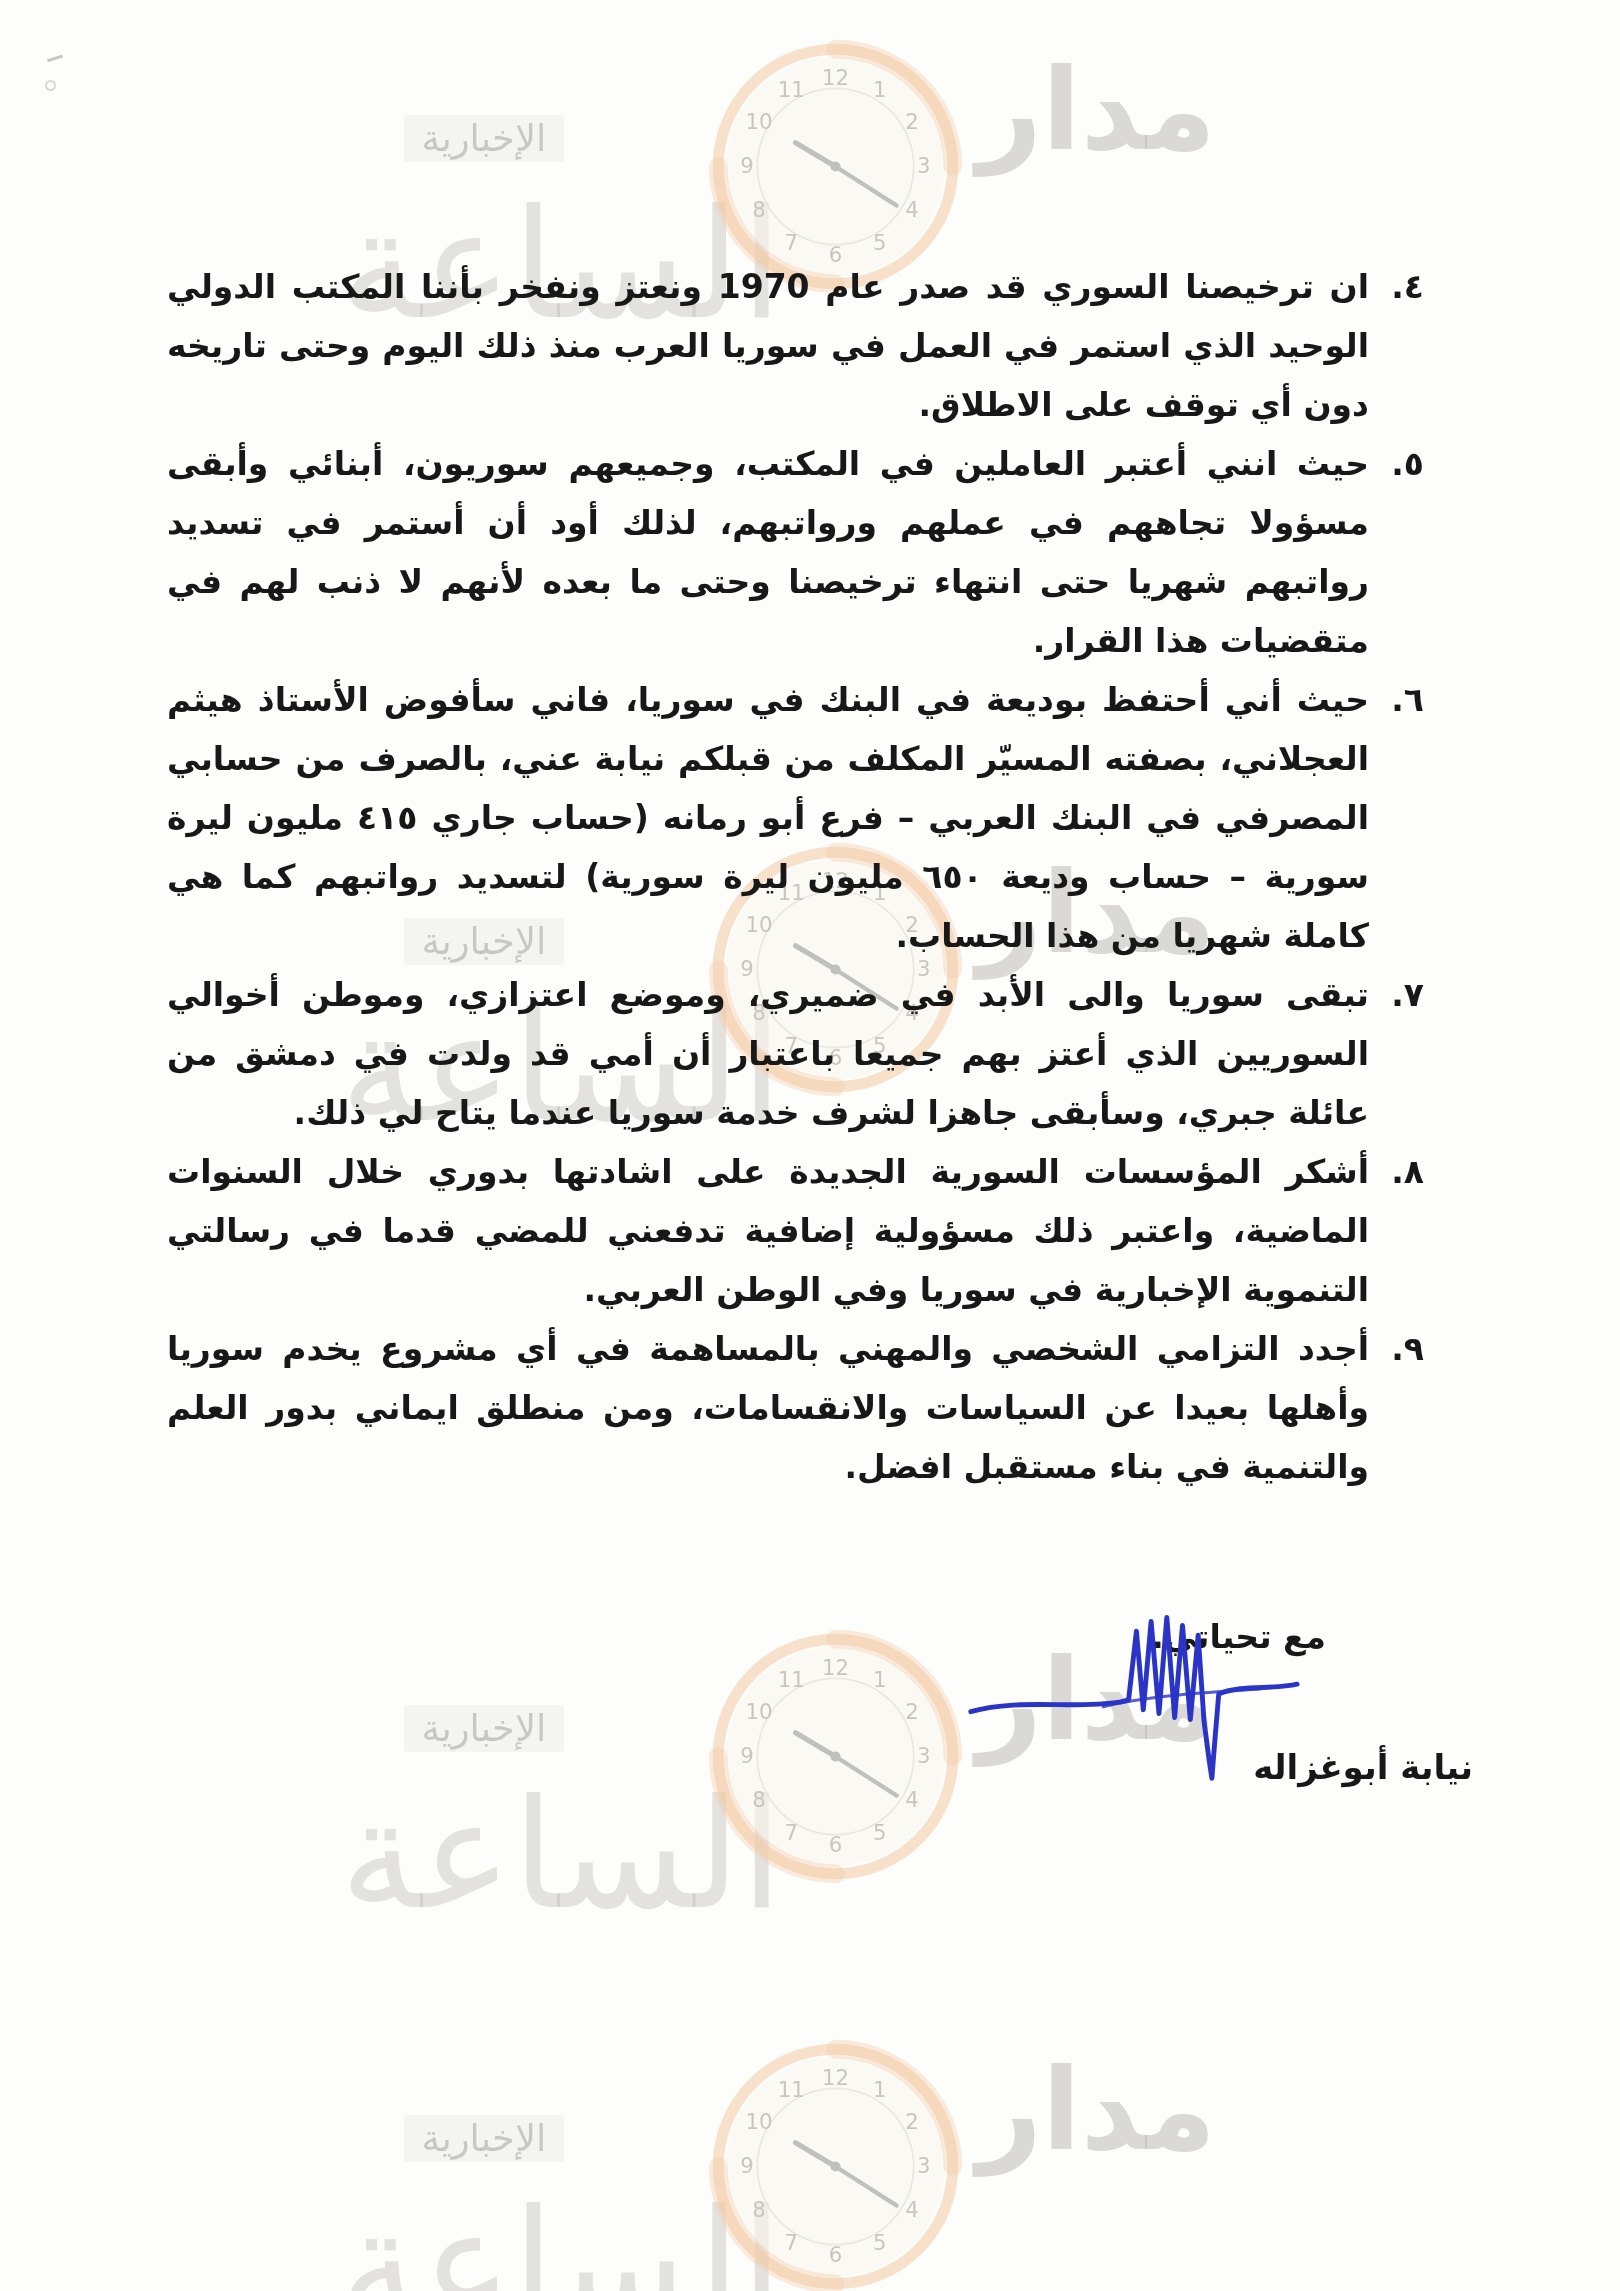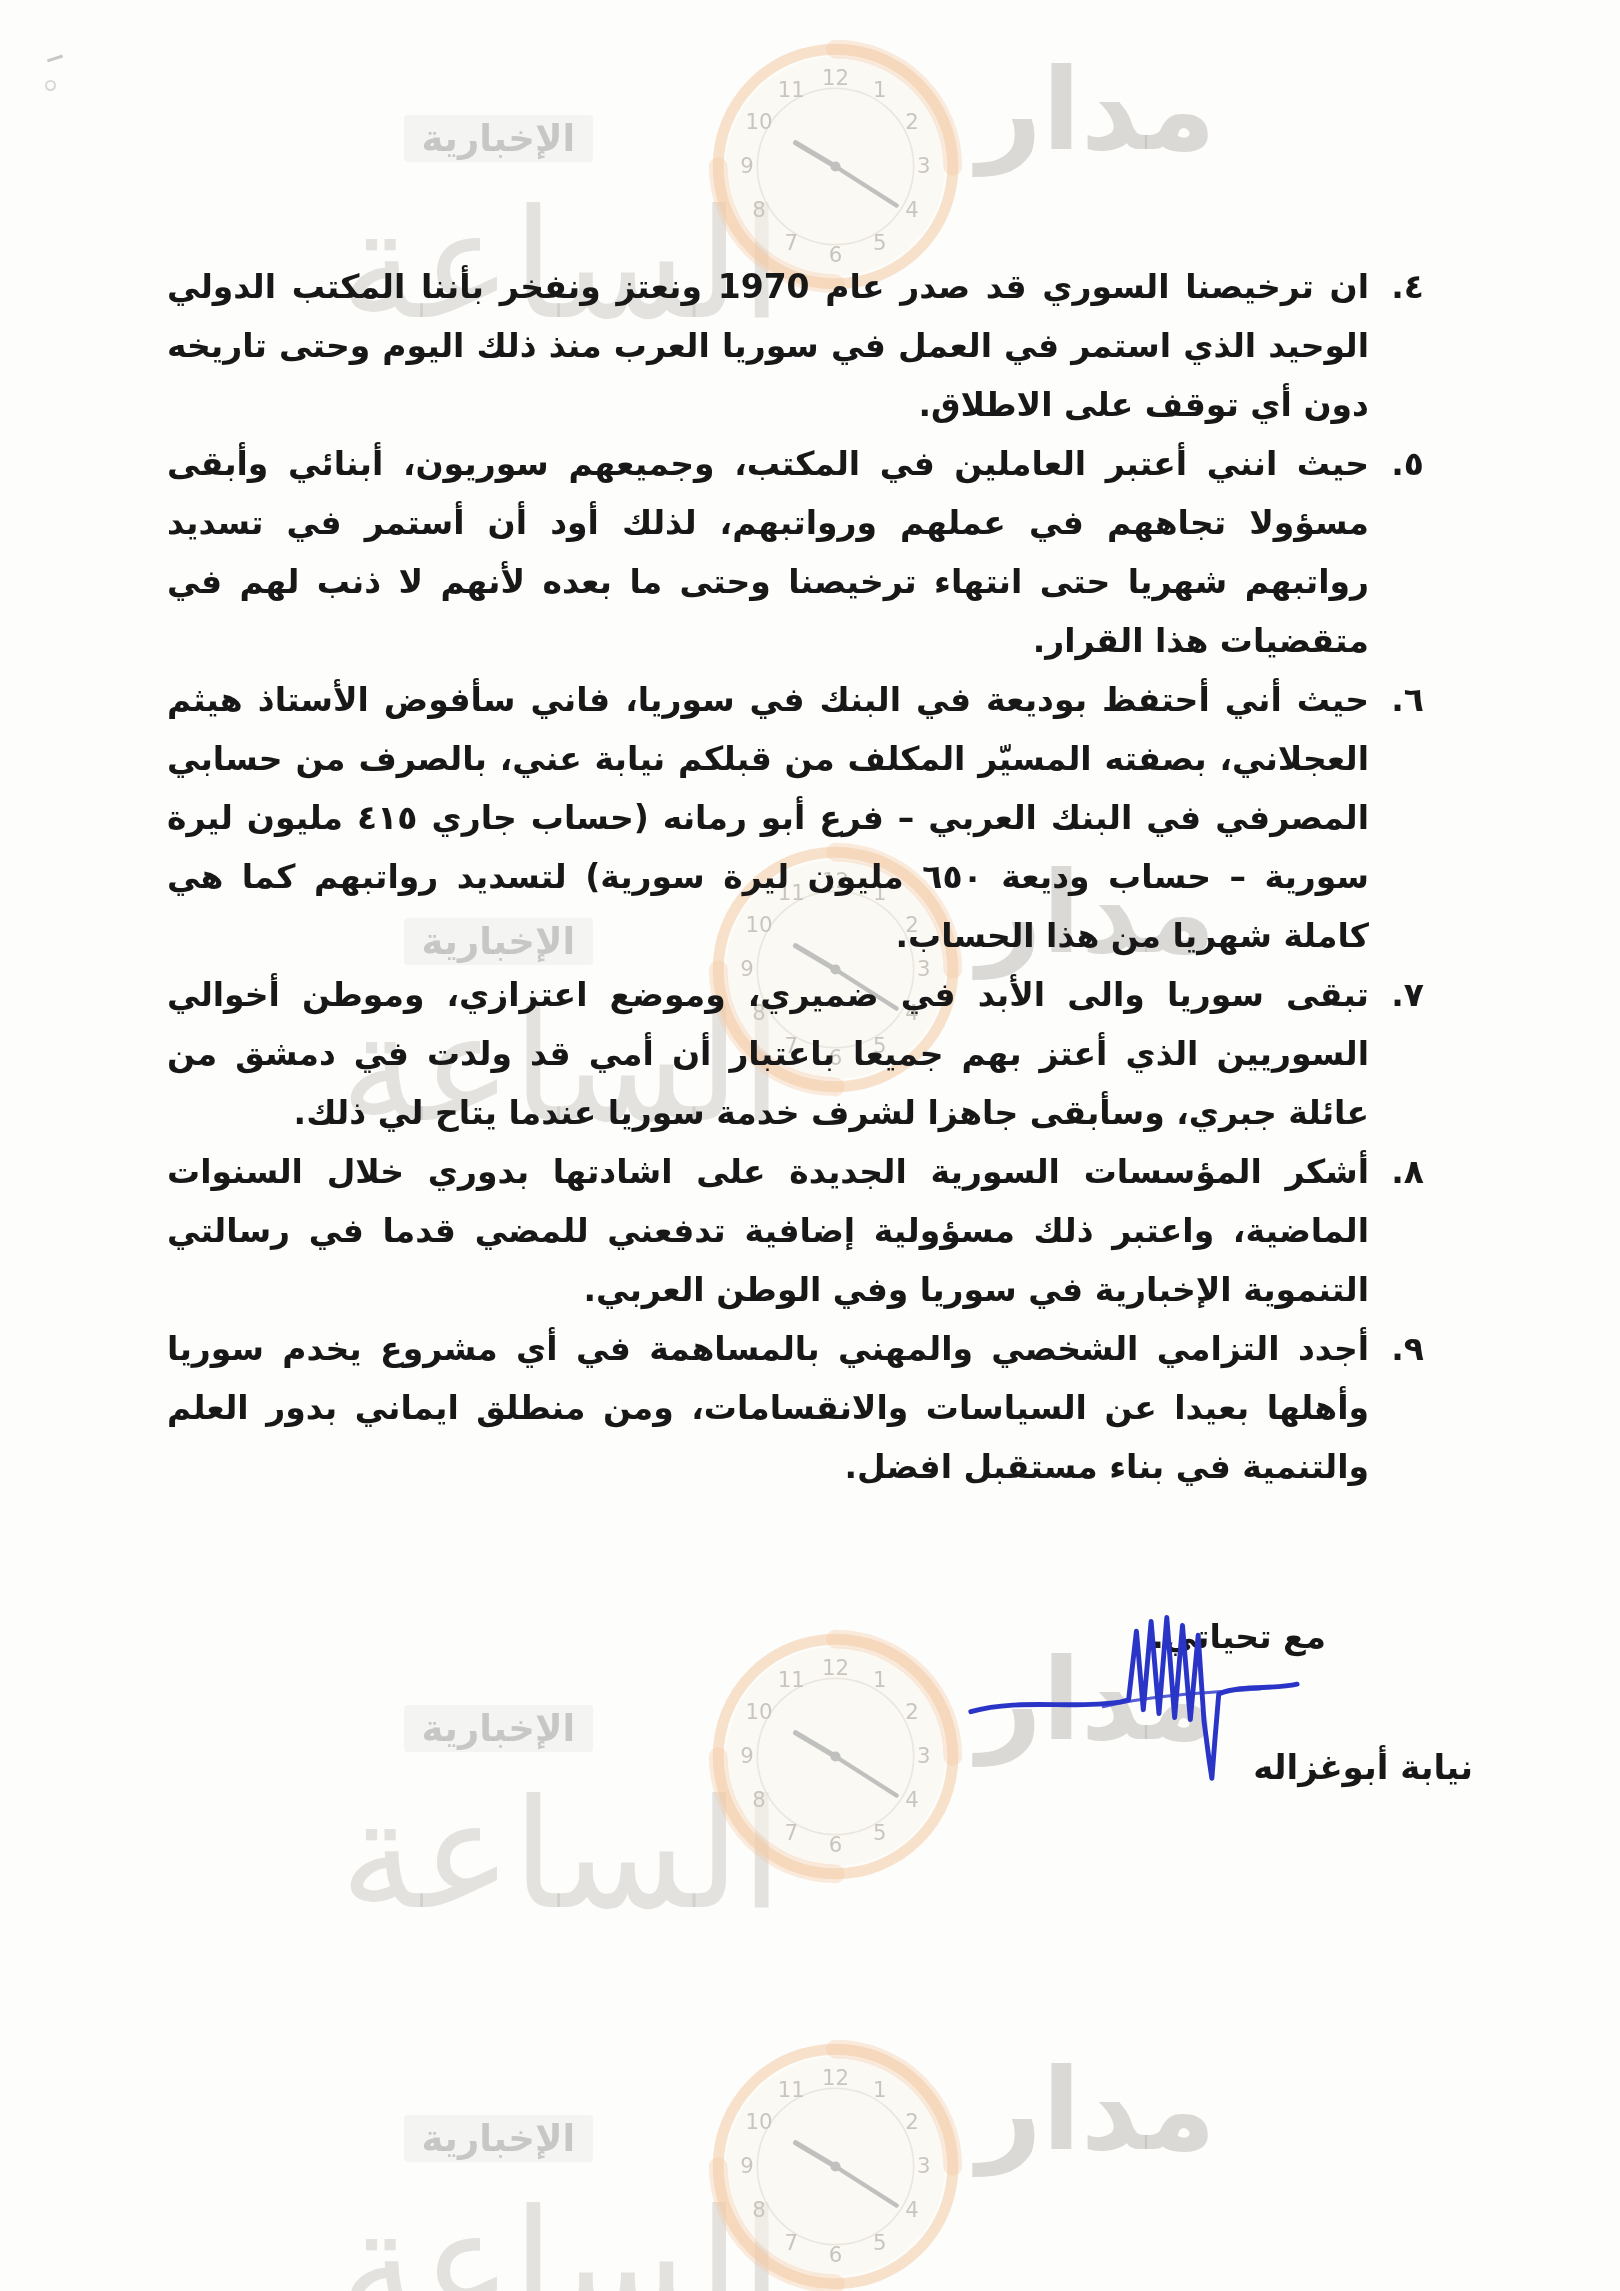--- a/index.html
+++ b/index.html
@@ -26,21 +26,21 @@
   }
   .wm-clock  { position: absolute; left: 451px; top: 98px; }
   .wm-madar {
     position: absolute; left: 720px; top: 103px;
     font-size: 113px; font-weight: bold;
     color: rgba(118, 111, 100, 0.50);
     direction: rtl; white-space: nowrap;
   }
   .wm-tagline {
     position: absolute; left: 147px; top: 174px;
-    font-size: 37px; font-weight: bold;
+    font-size: 37px; font-weight: normal;
     color: rgba(92, 92, 92, 0.62);
     background: rgba(185, 185, 185, 0.25);
     padding: 2px 17.6px; border-radius: 3.9px;
     direction: rtl; white-space: nowrap;
   }
   .wm-saah {
     position: absolute; left: 83px; top: 235px;
     font-size: 152px; font-weight: normal;
     color: rgba(120, 113, 102, 0.38);
     direction: rtl; white-space: nowrap;

